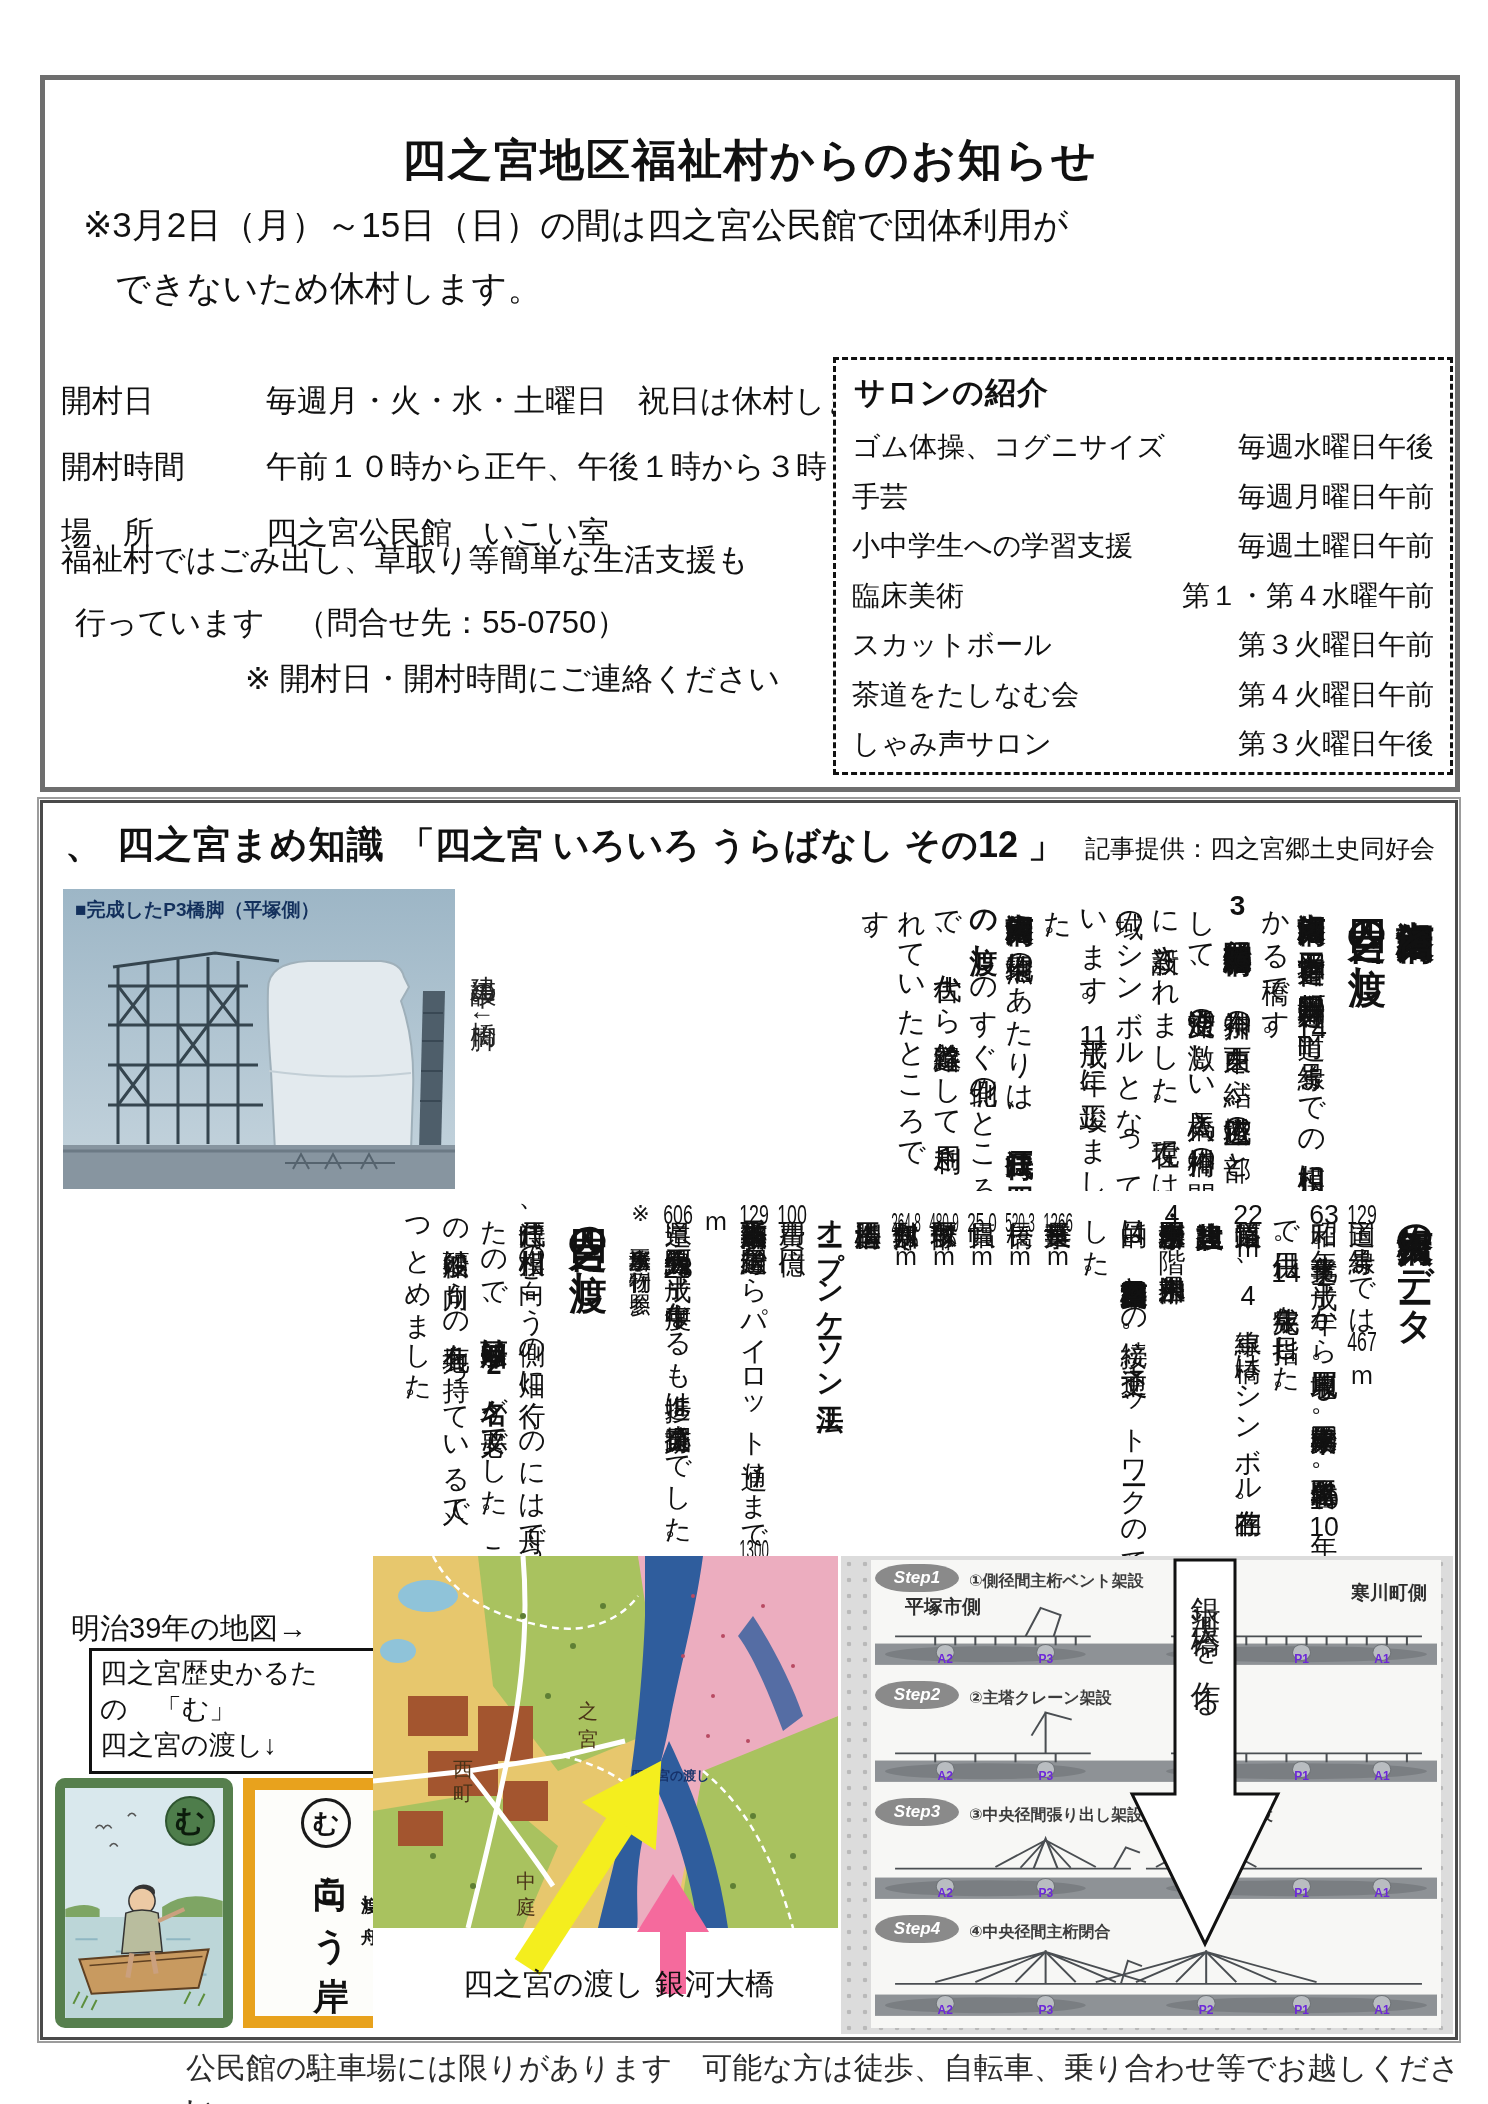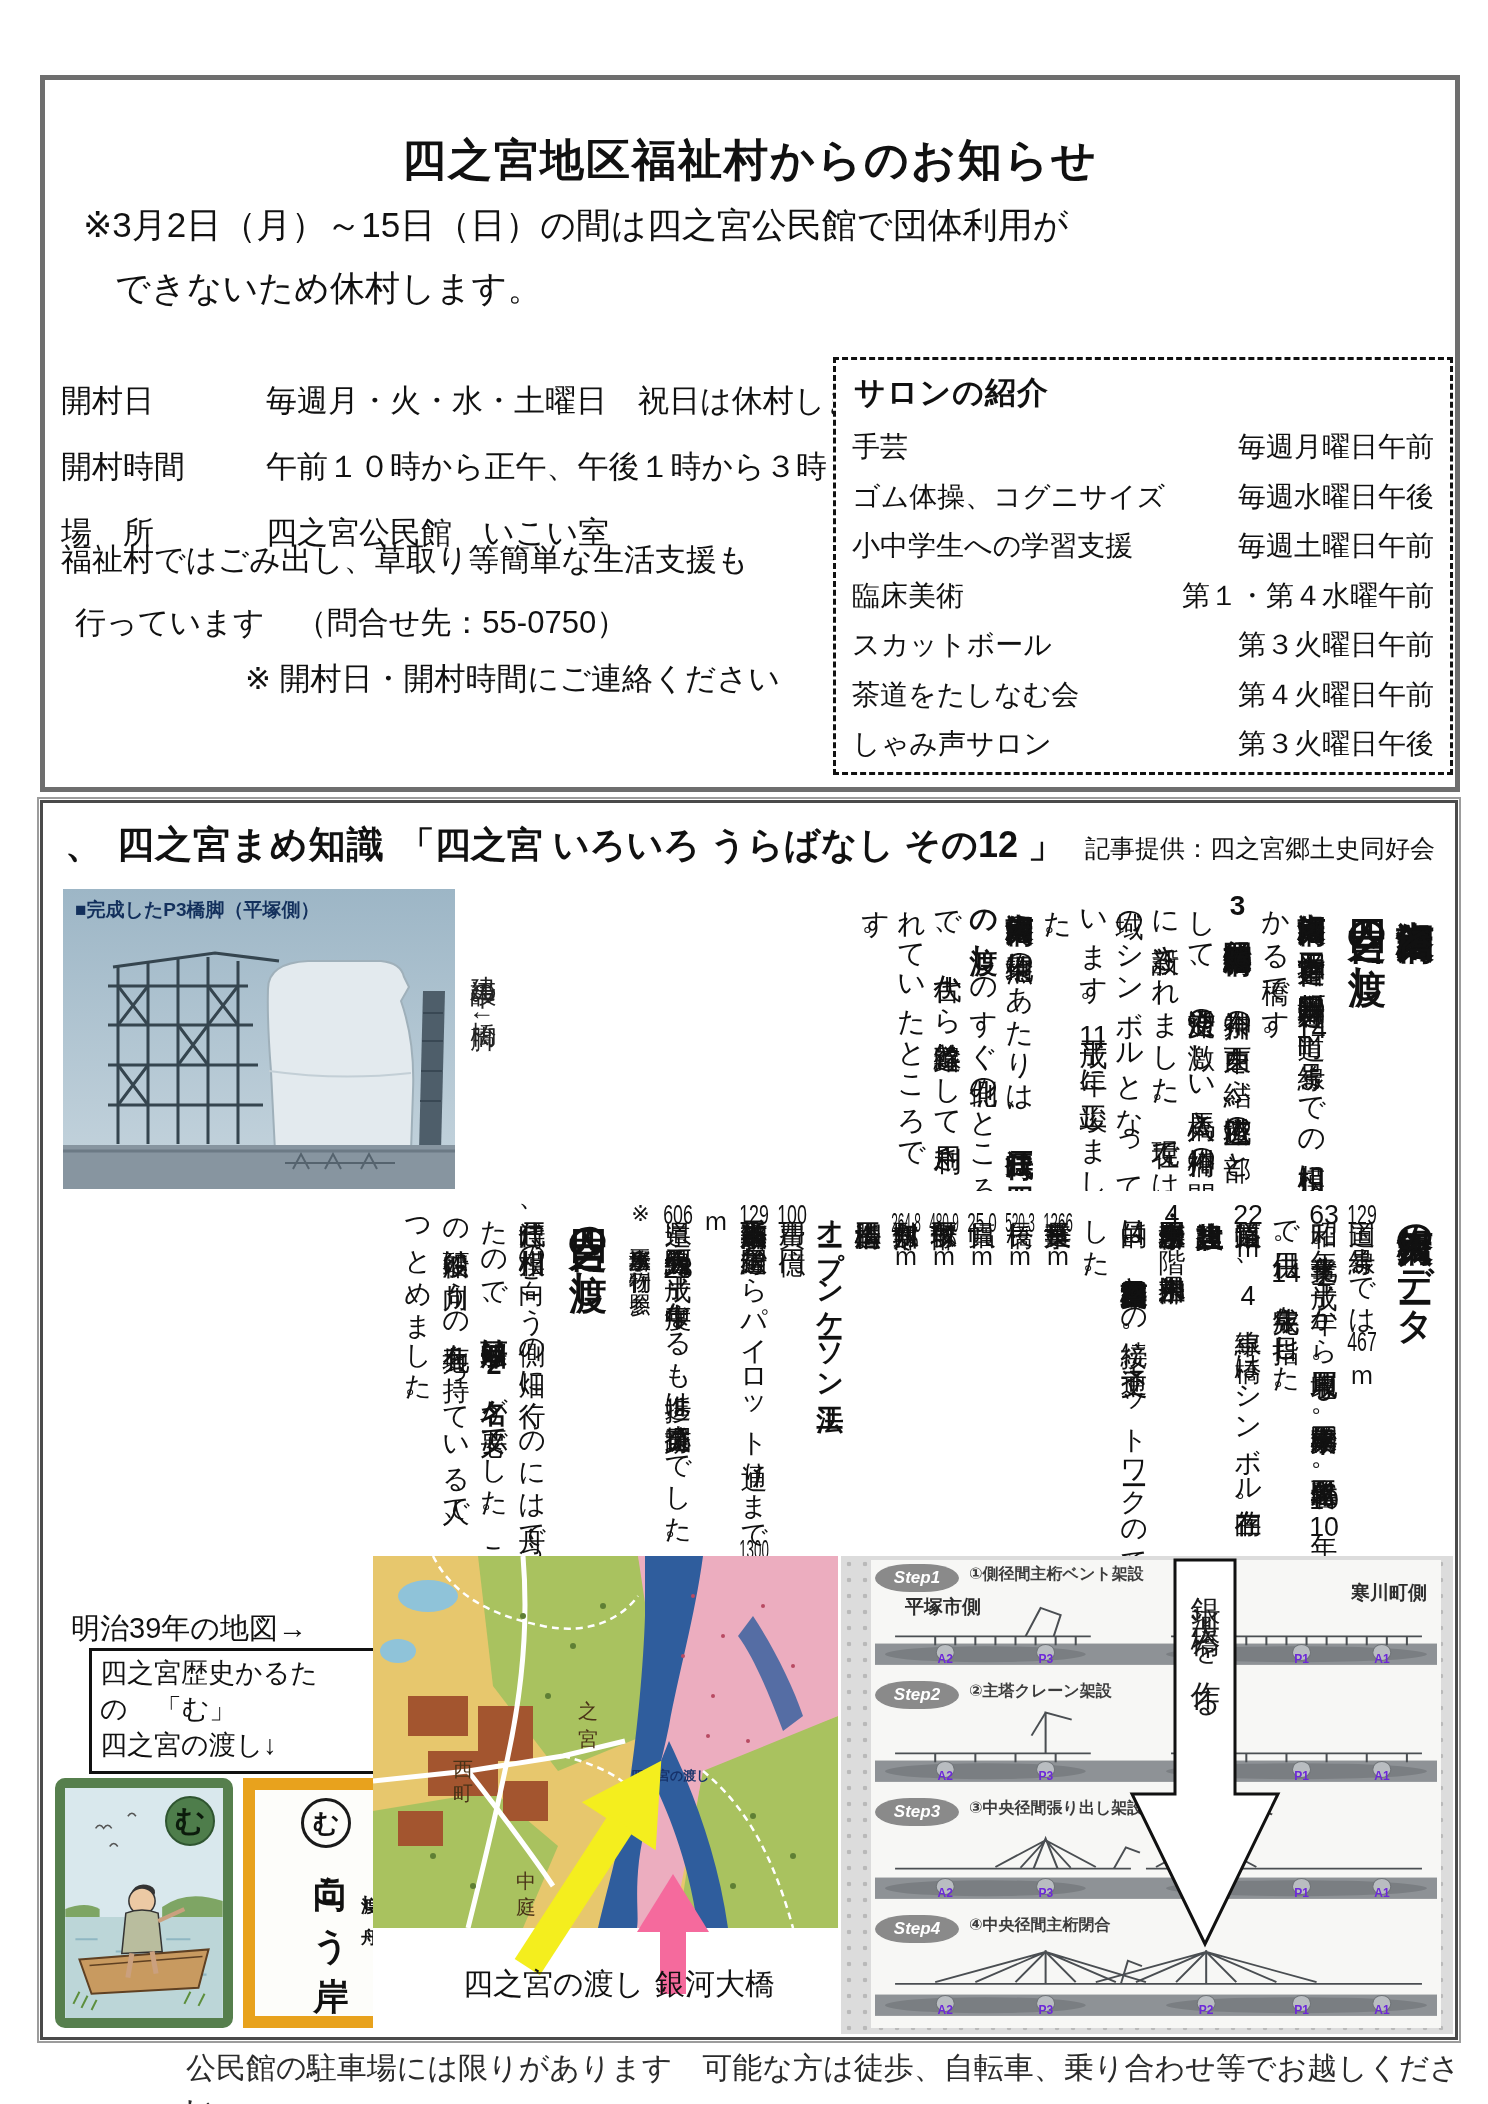--- a/index.html
+++ b/index.html
@@ -109,21 +109,21 @@
   .arrow-pink .head{top:0;border-left:36px solid transparent;border-right:36px solid transparent;
                     border-bottom:58px solid #f56a9d;}
   .arrow-pink .shaft{top:54px;width:26px;height:66px;background:#f56a9d;}
 
   
   .steps-panel{position:absolute;left:798px;top:753px;width:612px;height:478px;
       background-color:#dcdcdc;
       background-image:radial-gradient(#b9b9b9 2px,transparent 2.6px);background-size:16px 16px;}
   .steps-rows{position:absolute;left:30px;top:4px;right:12px;bottom:6px;background:#f7f7f5;}
   .step-row{position:relative;height:117px;}
-  .step-head{display:flex;align-items:flex-start;gap:10px;padding:4px 0 0 4px;}
+  .step-head{display:flex;align-items:flex-end;gap:10px;padding:4px 0 0 4px;}
   .step-oval{display:inline-flex;align-items:center;justify-content:center;
              min-width:84px;height:28px;border-radius:50%/60%;background:#8a8a8a;color:#fff;
              font-size:17px;font-weight:bold;font-style:italic;}
   .step-caption{font-size:16px;font-weight:bold;color:#3c3c3c;}
   .bridge-wrap{position:relative;height:80px;margin:0 4px;}
   .bridge{display:block;width:100%;height:100%;}
   .bridge line,.bridge polyline,.bridge path.v{stroke:#4a4e52;fill:none;stroke-width:2;}
   .bridge g.variant{display:none;}
   .step-row:nth-of-type(1) .g1{display:inline;}
   .step-row:nth-of-type(2) .g2{display:inline;}
@@ -172,27 +172,27 @@
 
     <div class="support1">福祉村ではごみ出し、草取り等簡単な生活支援も</div>
     <div class="support2">行っています　（問合せ先：55-0750）</div>
     <div class="support-note">※ 開村日・開村時間にご連絡ください</div>
 
     <div class="salon">
       <div class="salon-title">サロンの紹介</div>
       <div class="salon-rows">
 
           <div class="salon-row">
+            <span class="salon-name">ゴム体操、コグニサイズ</span>
+            <span class="salon-sched">毎週水曜日午後</span>
+          </div>
+
+          <div class="salon-row">
             <span class="salon-name">手芸</span>
             <span class="salon-sched">毎週月曜日午前</span>
-          </div>
-
-          <div class="salon-row">
-            <span class="salon-name">ゴム体操、コグニサイズ</span>
-            <span class="salon-sched">毎週水曜日午後</span>
           </div>
 
           <div class="salon-row">
             <span class="salon-name">小中学生への学習支援</span>
             <span class="salon-sched">毎週土曜日午前</span>
           </div>
 
           <div class="salon-row">
             <span class="salon-name">臨床美術</span>
             <span class="salon-sched">第１・第４水曜午前</span>

